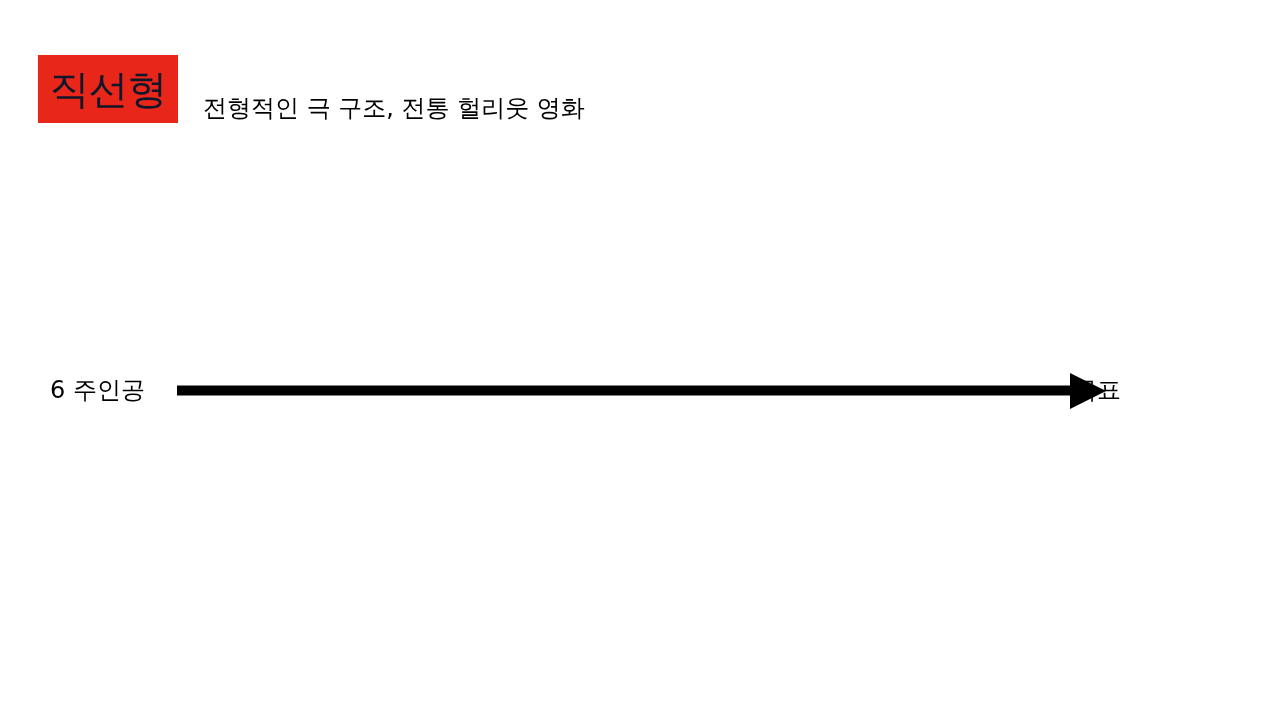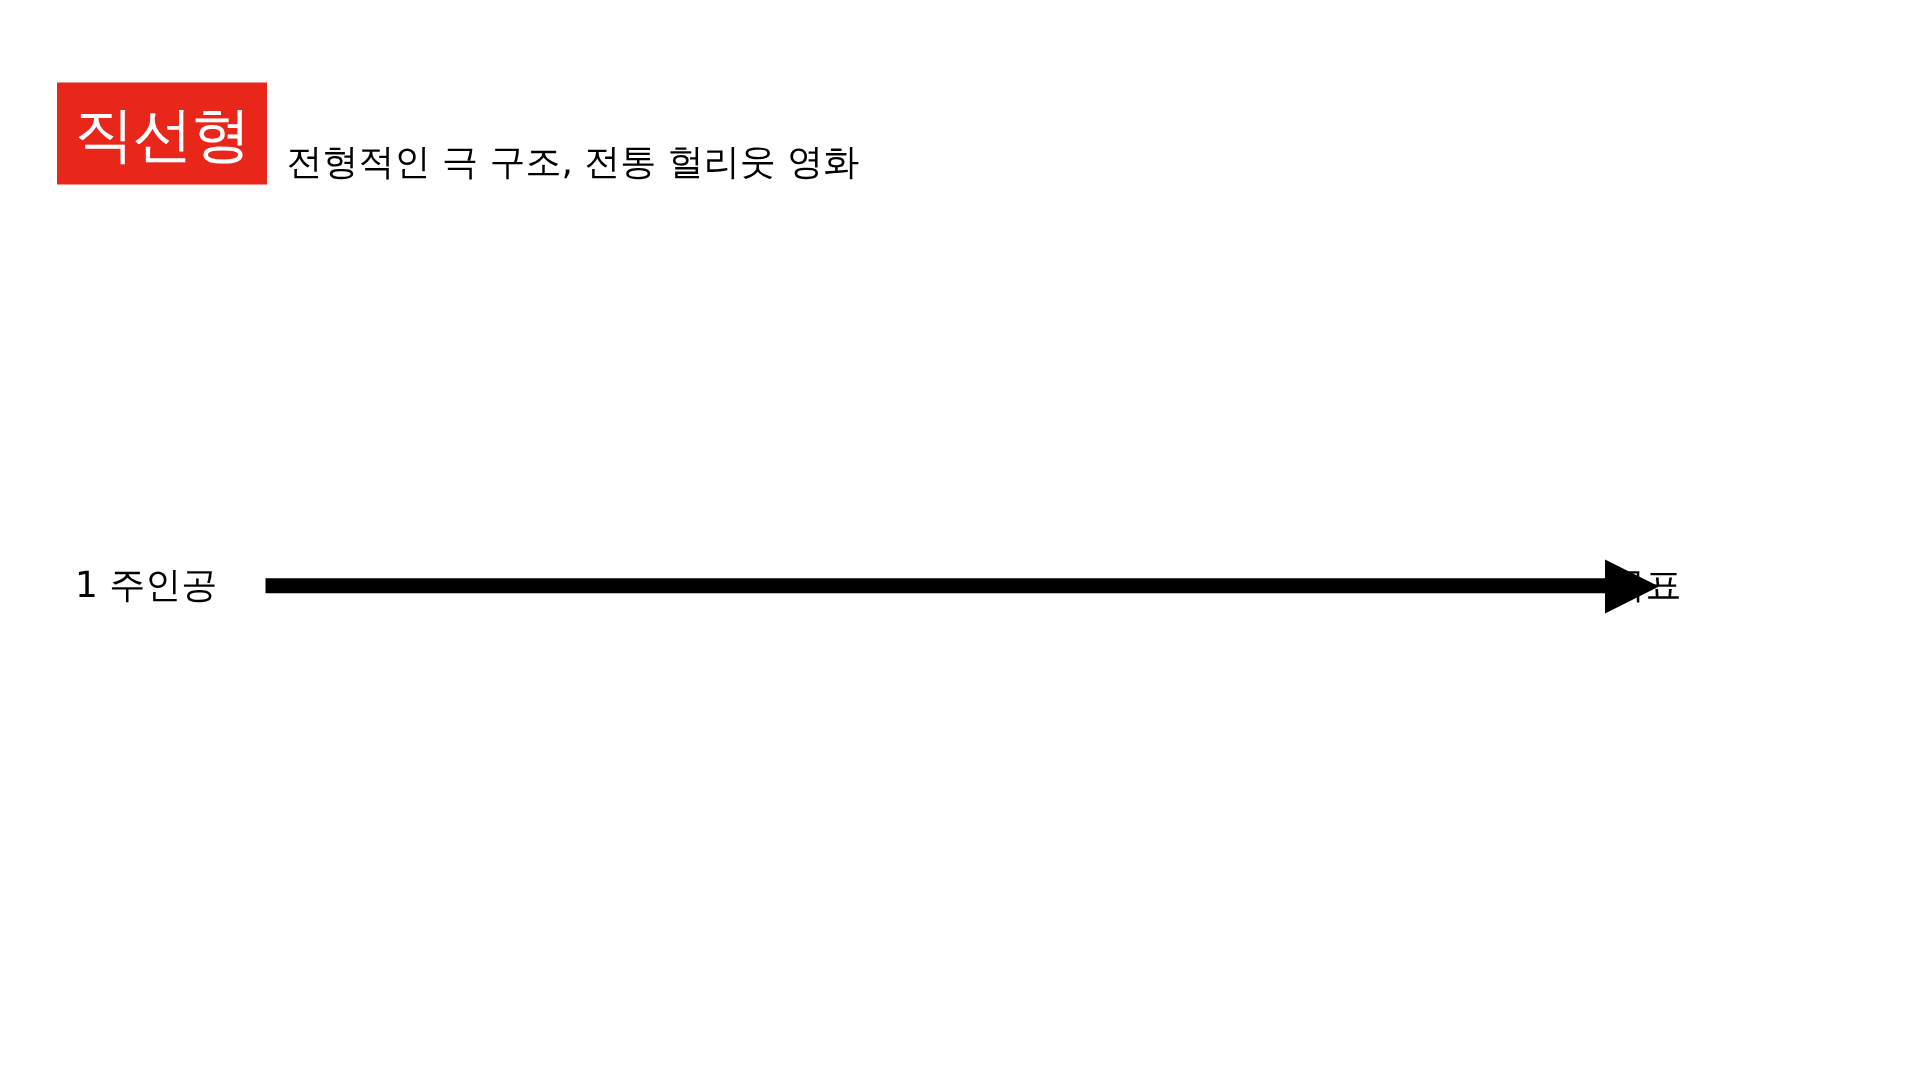--- a/index.html
+++ b/index.html
@@ -4,26 +4,26 @@
   <style>
     html, body { margin: 0; padding: 0; }
     body {
       width: 1280px; height: 716px; background: #ffffff;
       position: relative; overflow: hidden;
       font-family: "DejaVu Sans", "Liberation Sans", sans-serif;
       color: #000;
     }
     .title-badge {
       position: absolute; left: 38px; top: 55px; width: 140px; height: 68px;
-      background: #e8261a; color: #ffffff;
+      background: #e8261a; color: #0f172a;
       display: flex; align-items: center; justify-content: center;
       font-size: 40px; letter-spacing: -1px;
     }
     .subtitle {
-      position: absolute; left: 191px; top: 92px;
+      position: absolute; left: 203px; top: 92px;
       font-size: 24px; line-height: 32px; white-space: nowrap;
     }
     .start-label {
       position: absolute; left: 50px; top: 374px;
       font-size: 24px; line-height: 32px; white-space: nowrap;
     }
     .end-label {
       position: absolute; left: 1073px; top: 374px;
       font-size: 24px; line-height: 32px; white-space: nowrap;
     }
@@ -33,20 +33,20 @@
   </style>
 </head>
 <body>
 
 <div class="title-badge">
   <span>직선형</span>
 </div>
 
 <div class="subtitle">전형적인 극 구조, 전통 헐리웃 영화</div>
 
-<div class="start-label">1 주인공</div>
+<div class="start-label">6 주인공</div>
 
 <svg class="arrow" viewBox="0 0 932 38" xmlns="http://www.w3.org/2000/svg">
   <rect x="1" y="13.5" width="896" height="10" fill="#000"></rect>
   <polygon points="894,1 930,19 894,37" fill="#000"></polygon>
 </svg>
 
 <div class="end-label">목표</div>
 
 </body></html>

